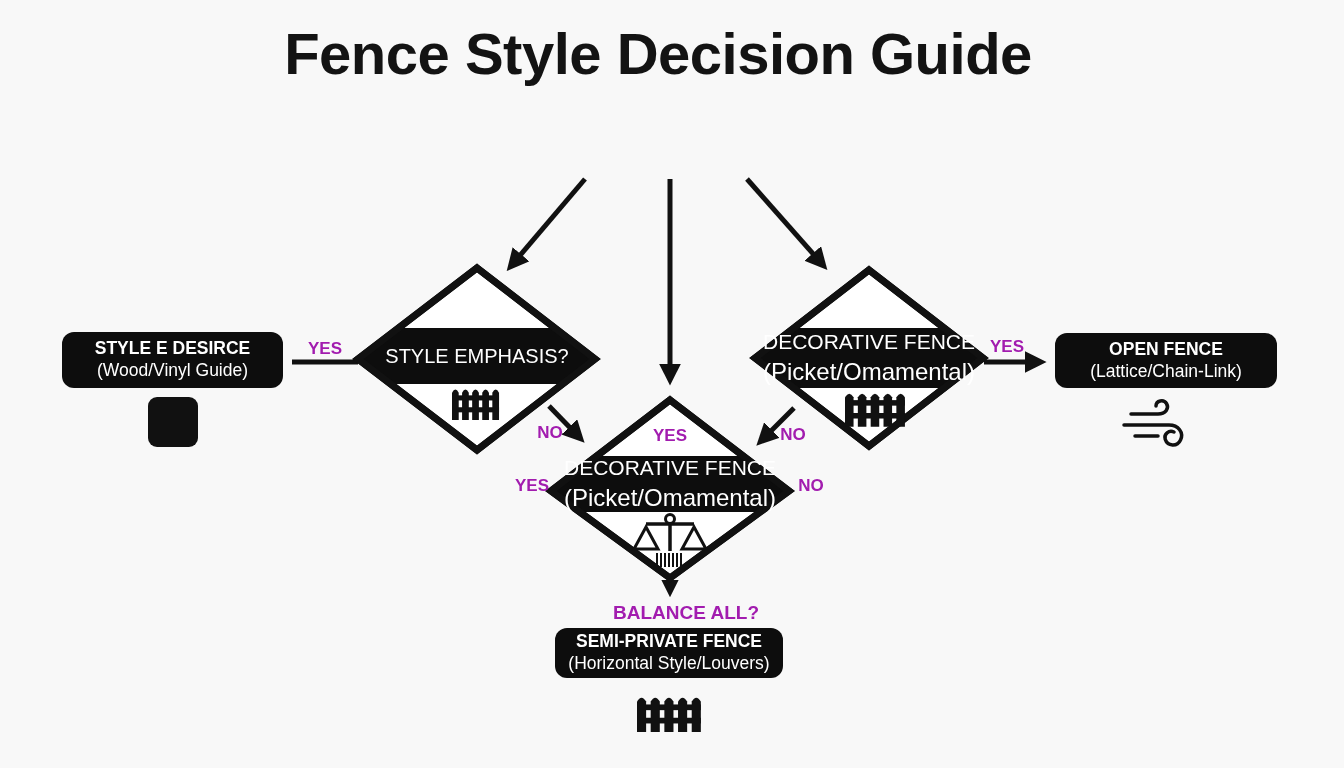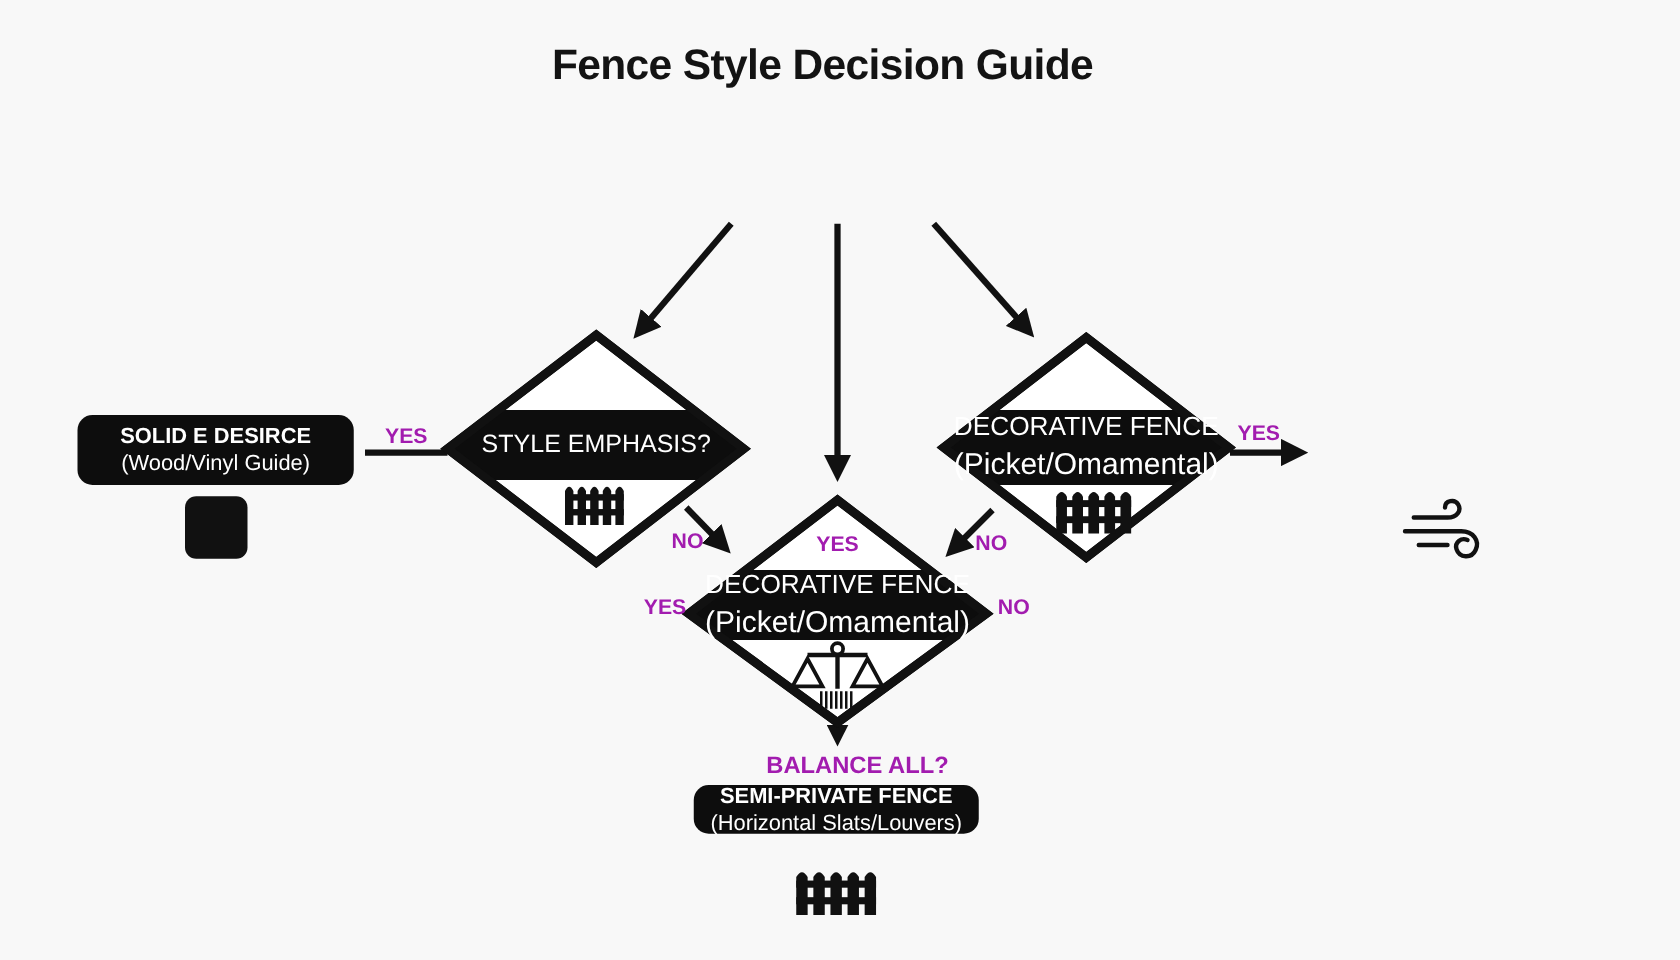--- a/index.html
+++ b/index.html
@@ -1,20 +1,20 @@
 <!DOCTYPE html>
 <html><head>
 <meta charset="utf-8">
 <style>
   html,body{margin:0;padding:0;}
   body{font-family:"Liberation Sans","DejaVu Sans",sans-serif;background:#e9e9e9;}
   .stage{position:relative;width:1344px;height:768px;background:#f8f8f8;overflow:hidden;margin:0 auto;}
   .layer{position:absolute;left:0;top:0;}
   .label{position:absolute;transform:translate(-50%,-50%);color:#a21caf;font-weight:700;white-space:nowrap;}
-  .title{font-size:34px;font-weight:800;letter-spacing:-0.5px;color:#131313;text-align:right;}
+  .title{font-size:58px;font-weight:800;letter-spacing:-0.5px;color:#131313;text-align:right;}
   .edge-label{font-size:17px;}
   .balance{font-size:19px;margin-left:16px;}
   .node-box{position:absolute;background:#0d0d0d;color:#fff;border-radius:12px;display:flex;flex-direction:column;align-items:center;justify-content:center;text-align:center;box-sizing:border-box;}
   .node-title{font-weight:700;font-size:17.5px;line-height:1.24;}
   .node-sub{font-weight:400;font-size:17.5px;line-height:1.24;}
   .goal-box{border-radius:10px;}
   .goal-label{font-size:29px;font-weight:800;letter-spacing:1px;}
   .band-label{position:absolute;transform:translate(-50%,-50%);color:#fff;text-align:center;white-space:nowrap;}
   .band-q{font-size:20px;font-weight:400;}
   .band-title{font-size:21px;font-weight:400;line-height:1.32;}
@@ -108,28 +108,32 @@
       <path d="M1135 436 h23"></path>
     </g>
 
     <use href="#picket-fence" transform="translate(637,694) scale(1.14,0.95)"></use>
   </svg>
 
   <div class="label title" style="left:658px;top:53px;">Fence Style Decision Guide</div>
 
 
   <div class="node-box" style="left:62px;top:332px;width:221px;height:56px;">
-    <div class="node-title">SOLID E DESIRCE</div>
+    <div class="node-title">STYLE E DESIRCE</div>
     <div class="node-sub">(Wood/Vinyl Guide)</div>
   </div>
 
+  <div class="node-box" style="left:1055px;top:333px;width:222px;height:55px;">
+    <div class="node-title">OPEN FENCE</div>
+    <div class="node-sub">(Lattice/Chain-Link)</div>
+  </div>
 
-  <div class="node-box" style="left:555px;top:628px;width:228px;height:39px;">
+  <div class="node-box" style="left:555px;top:628px;width:228px;height:50px;">
     <div class="node-title">SEMI-PRIVATE FENCE</div>
-    <div class="node-sub">(Horizontal Slats/Louvers)</div>
+    <div class="node-sub">(Horizontal Style/Louvers)</div>
   </div>
 
   <div class="band-label band-q" style="left:477px;top:356px;">STYLE EMPHASIS?</div>
 
   <div class="band-label" style="left:869px;top:358px;">
     <div class="band-title">DECORATIVE FENCE</div>
     <div class="band-sub">(Picket/Omamental)</div>
   </div>
 
   <div class="band-label" style="left:670px;top:484px;">

